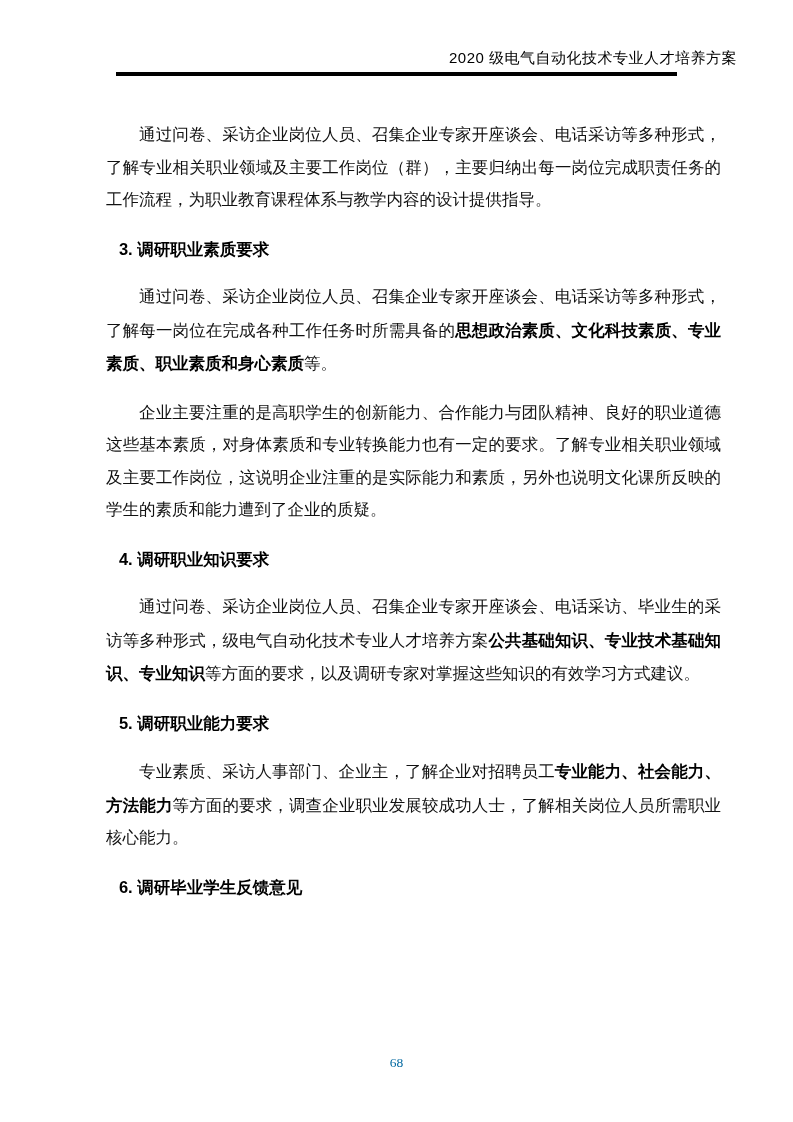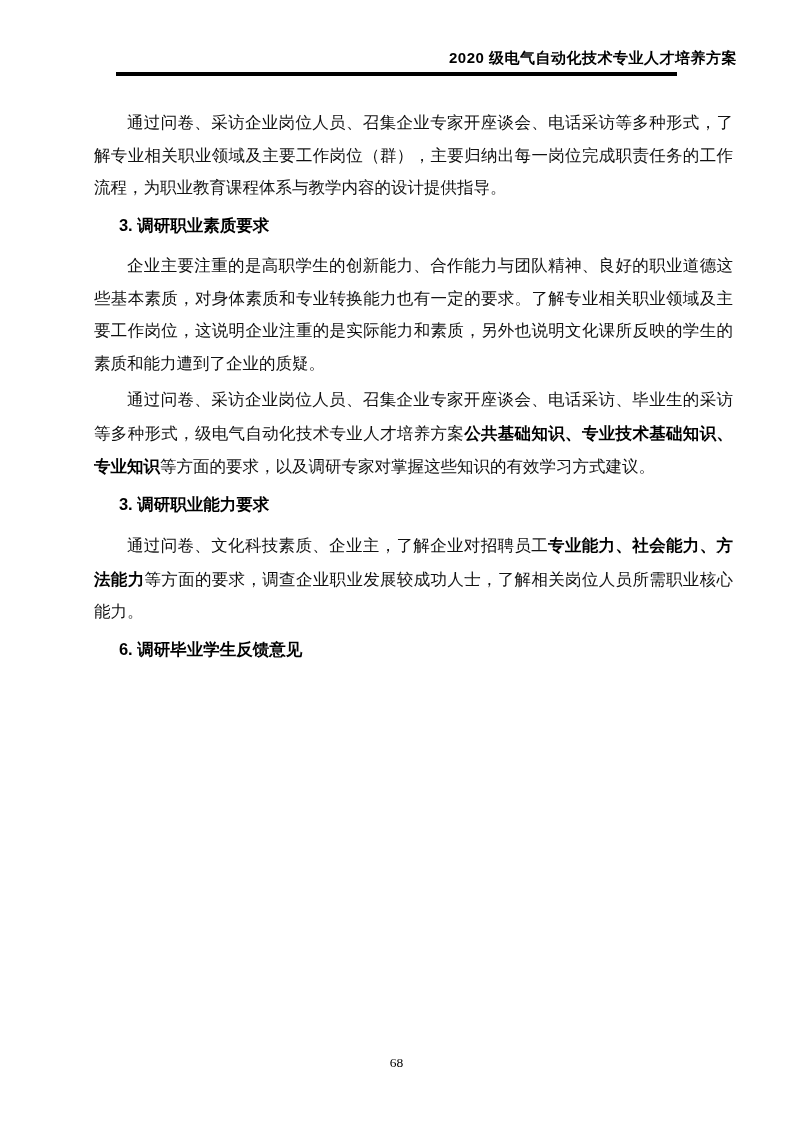--- a/index.html
+++ b/index.html
@@ -15,21 +15,21 @@
     position: absolute;
     inset: 0;
     background: #ffffff;
   }
   
   .header-title {
     position: absolute;
     top: 49px;
     right: 56px;
     font-family: "Liberation Sans", sans-serif;
-    font-weight: 700;
+    font-weight: 400;
     font-size: 15px;
     letter-spacing: 0.5px;
     color: #000000;
     white-space: nowrap;
   }
   .header-rule {
     position: absolute;
     top: 72px;
     left: 116px;
     width: 561px;
@@ -43,21 +43,21 @@
     top: 103px;
     left: 90px;
     width: 647px;
     font-size: 16.5px;
     line-height: 32.5px;
     color: #111111;
     text-align: justify;
     text-justify: inter-character;
   }
   .body-paragraph {
-    margin: 4px;
+    margin: 16px;
     text-indent: 2em;
     font-family: "Liberation Serif", serif;
   }
   .sec-heading {
     margin: 3px 0 9px 0;
     text-indent: 1.75em;
     font-family: "Liberation Sans", sans-serif;
     font-weight: 700;
     font-size: 16.5px;
     line-height: 32.5px;
@@ -71,37 +71,39 @@
   }
   
   .page-number {
     position: absolute;
     top: 1055px;
     left: 0;
     width: 793px;
     text-align: center;
     font-family: "Liberation Serif", serif;
     font-size: 13.5px;
-    color: #000000;
+    color: #0369a1;
   }
 </style>
 </head>
 <body>
 
 <div class="page">
 
   <div class="header-title">2020 级电气自动化技术专业人才培养方案</div>
 
   <div class="header-rule"></div>
 
   <div class="doc-body">
       <div class="body-paragraph"><span>通过问卷、采访企业岗位人员、召集企业专家开座谈会、电话采访等多种形式，了解专业相关职业领域及主要工作岗位（群），主要归纳出每一岗位完成职责任务的工作流程，为职业教育课程体系与教学内容的设计提供指导。</span></div>
       <div class="sec-heading"><span>3. 调研职业素质要求</span></div>
+      <div class="body-paragraph"><span>通过问卷、采访企业岗位人员、召集企业专家开座谈会、电话采访等多种形式，了解每一岗位在完成各种工作任务时所需具备的</span><span class="bold-run">思想政治素质、文化科技素质、专业素质、职业素质和身心素质</span><span>等。</span></div>
       <div class="body-paragraph"><span>企业主要注重的是高职学生的创新能力、合作能力与团队精神、良好的职业道德这些基本素质，对身体素质和专业转换能力也有一定的要求。了解专业相关职业领域及主要工作岗位，这说明企业注重的是实际能力和素质，另外也说明文化课所反映的学生的素质和能力遭到了企业的质疑。</span></div>
+      <div class="sec-heading"><span>4. 调研职业知识要求</span></div>
       <div class="body-paragraph"><span>通过问卷、采访企业岗位人员、召集企业专家开座谈会、电话采访、毕业生的采访等多种形式，级电气自动化技术专业人才培养方案</span><span class="bold-run">公共基础知识、专业技术基础知识、专业知识</span><span>等方面的要求，以及调研专家对掌握这些知识的有效学习方式建议。</span></div>
-      <div class="sec-heading"><span>3. 调研职业能力要求</span></div>
-      <div class="body-paragraph"><span>通过问卷、文化科技素质、企业主，了解企业对招聘员工</span><span class="bold-run">专业能力、社会能力、方法能力</span><span>等方面的要求，调查企业职业发展较成功人士，了解相关岗位人员所需职业核心能力。</span></div>
+      <div class="sec-heading"><span>5. 调研职业能力要求</span></div>
+      <div class="body-paragraph"><span>专业素质、采访人事部门、企业主，了解企业对招聘员工</span><span class="bold-run">专业能力、社会能力、方法能力</span><span>等方面的要求，调查企业职业发展较成功人士，了解相关岗位人员所需职业核心能力。</span></div>
       <div class="sec-heading"><span>6. 调研毕业学生反馈意见</span></div>
     </div>
 
   <div class="page-number">68</div>
 
 </div>
 
 </body></html>

